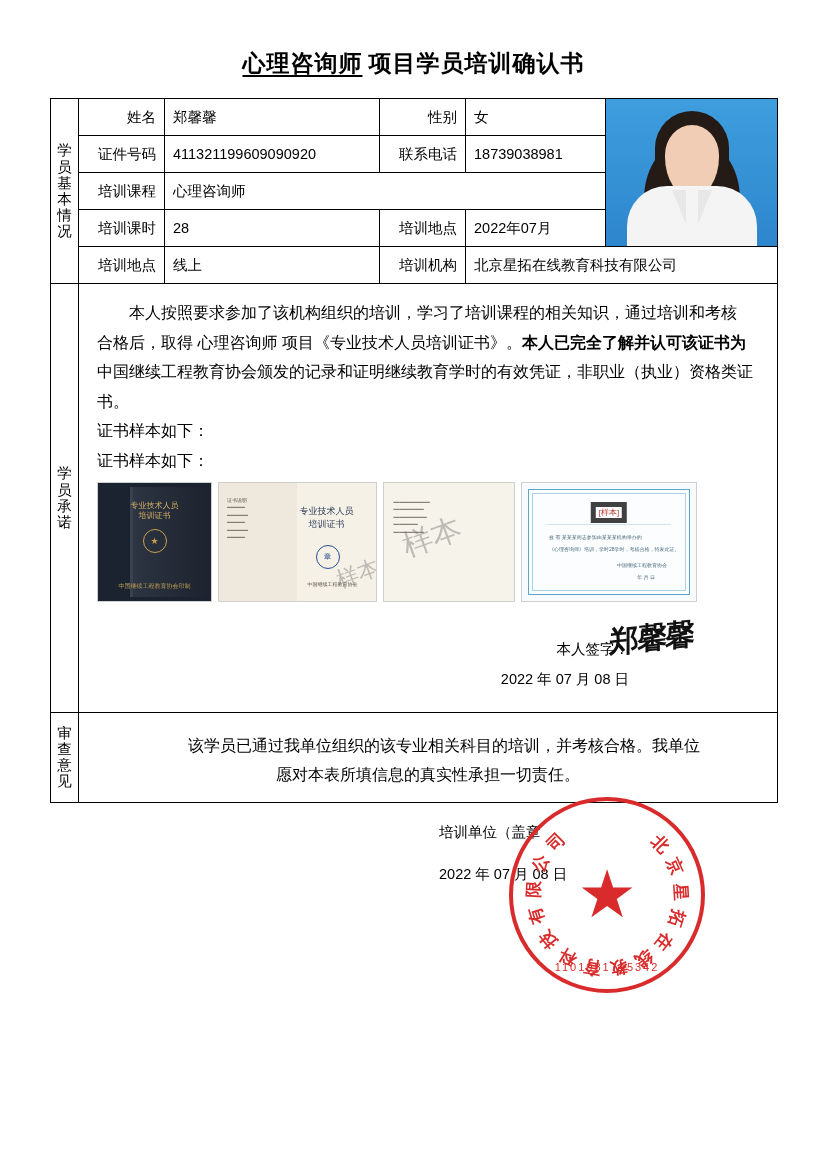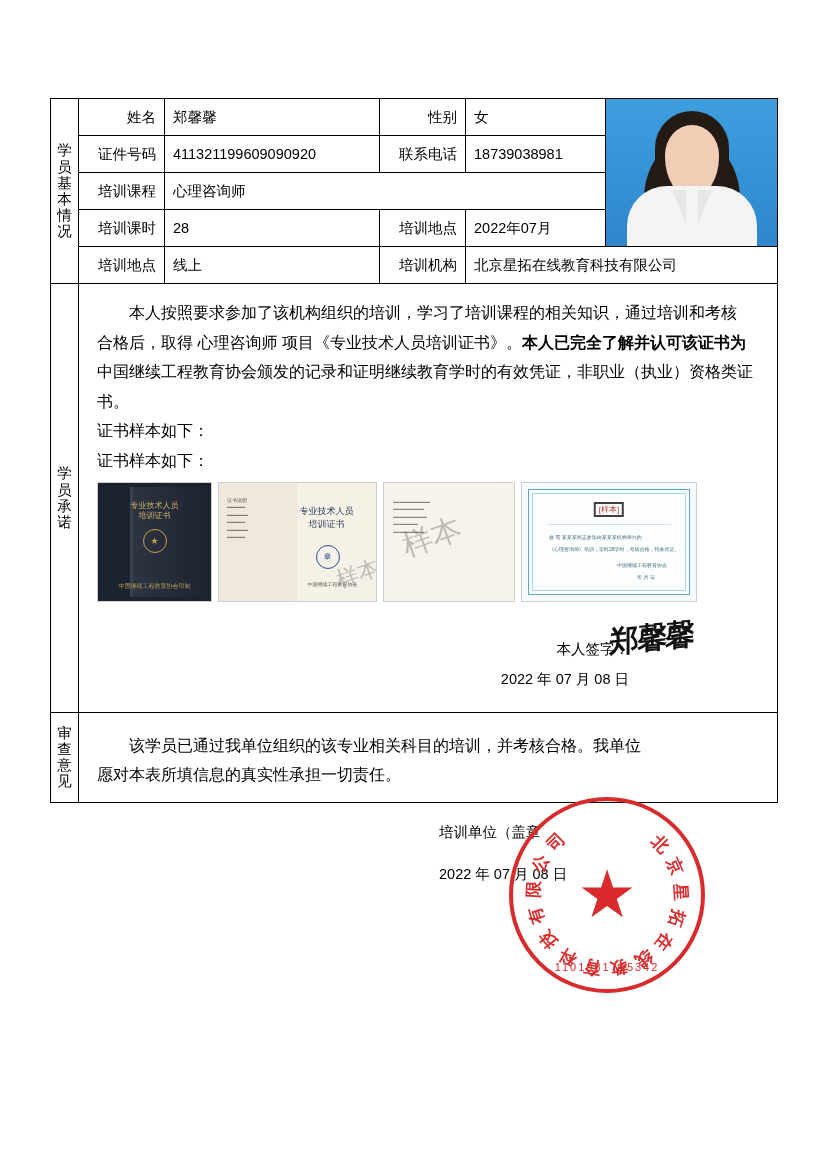--- a/index.html
+++ b/index.html
@@ -286,21 +286,21 @@
     position: absolute;
     inset: 3px;
     border: 1px solid #a9d3e4;
   }
   .c4-red {
     position: absolute;
     left: 50%; top: 12px;
     transform: translateX(-50%);
     color: #c0392b;
     font-size: 8px;
-    border: 2px solid #404040;
+    border: 5px solid #404040;
     padding: 0 3px;
   }
   .c4-line {
     position: absolute;
     left: 18px;
     right: 18px;
     height: 1px;
     background: #cfe3ec;
   }
   .c4-tx {
@@ -340,20 +340,21 @@
     transform: rotate(-6deg) skewX(-6deg);
     letter-spacing: -2px;
     font-weight: bold;
   }
 
   .review-cell {
     padding: 18px 18px 12px 18px !important;
     vertical-align: top;
     height: 290px;
     position: relative;
+    text-align: center;
   }
   .rev-sign {
     position: absolute;
     left: 360px;
     top: 110px;
     font-size: 14.5px;
   }
   .rev-date {
     position: absolute;
     left: 360px;
@@ -401,20 +402,23 @@
     font-weight: bold;
     font-family: "Liberation Serif", serif;
     transform-origin: 0 0;
   }
 </style>
 </head>
 <body>
 
 <div class="page">
 
+  <div class="title-row">
+    <span class="title-main">心理咨询师</span><span class="title-sub">项目学员培训确认书</span>
+  </div>
 
   <table class="form">
     <colgroup>
       <col style="width:28px">
       <col style="width:86px">
       <col style="width:215px">
       <col style="width:86px">
       <col style="width:140px">
       <col style="width:172px">
     </colgroup>

